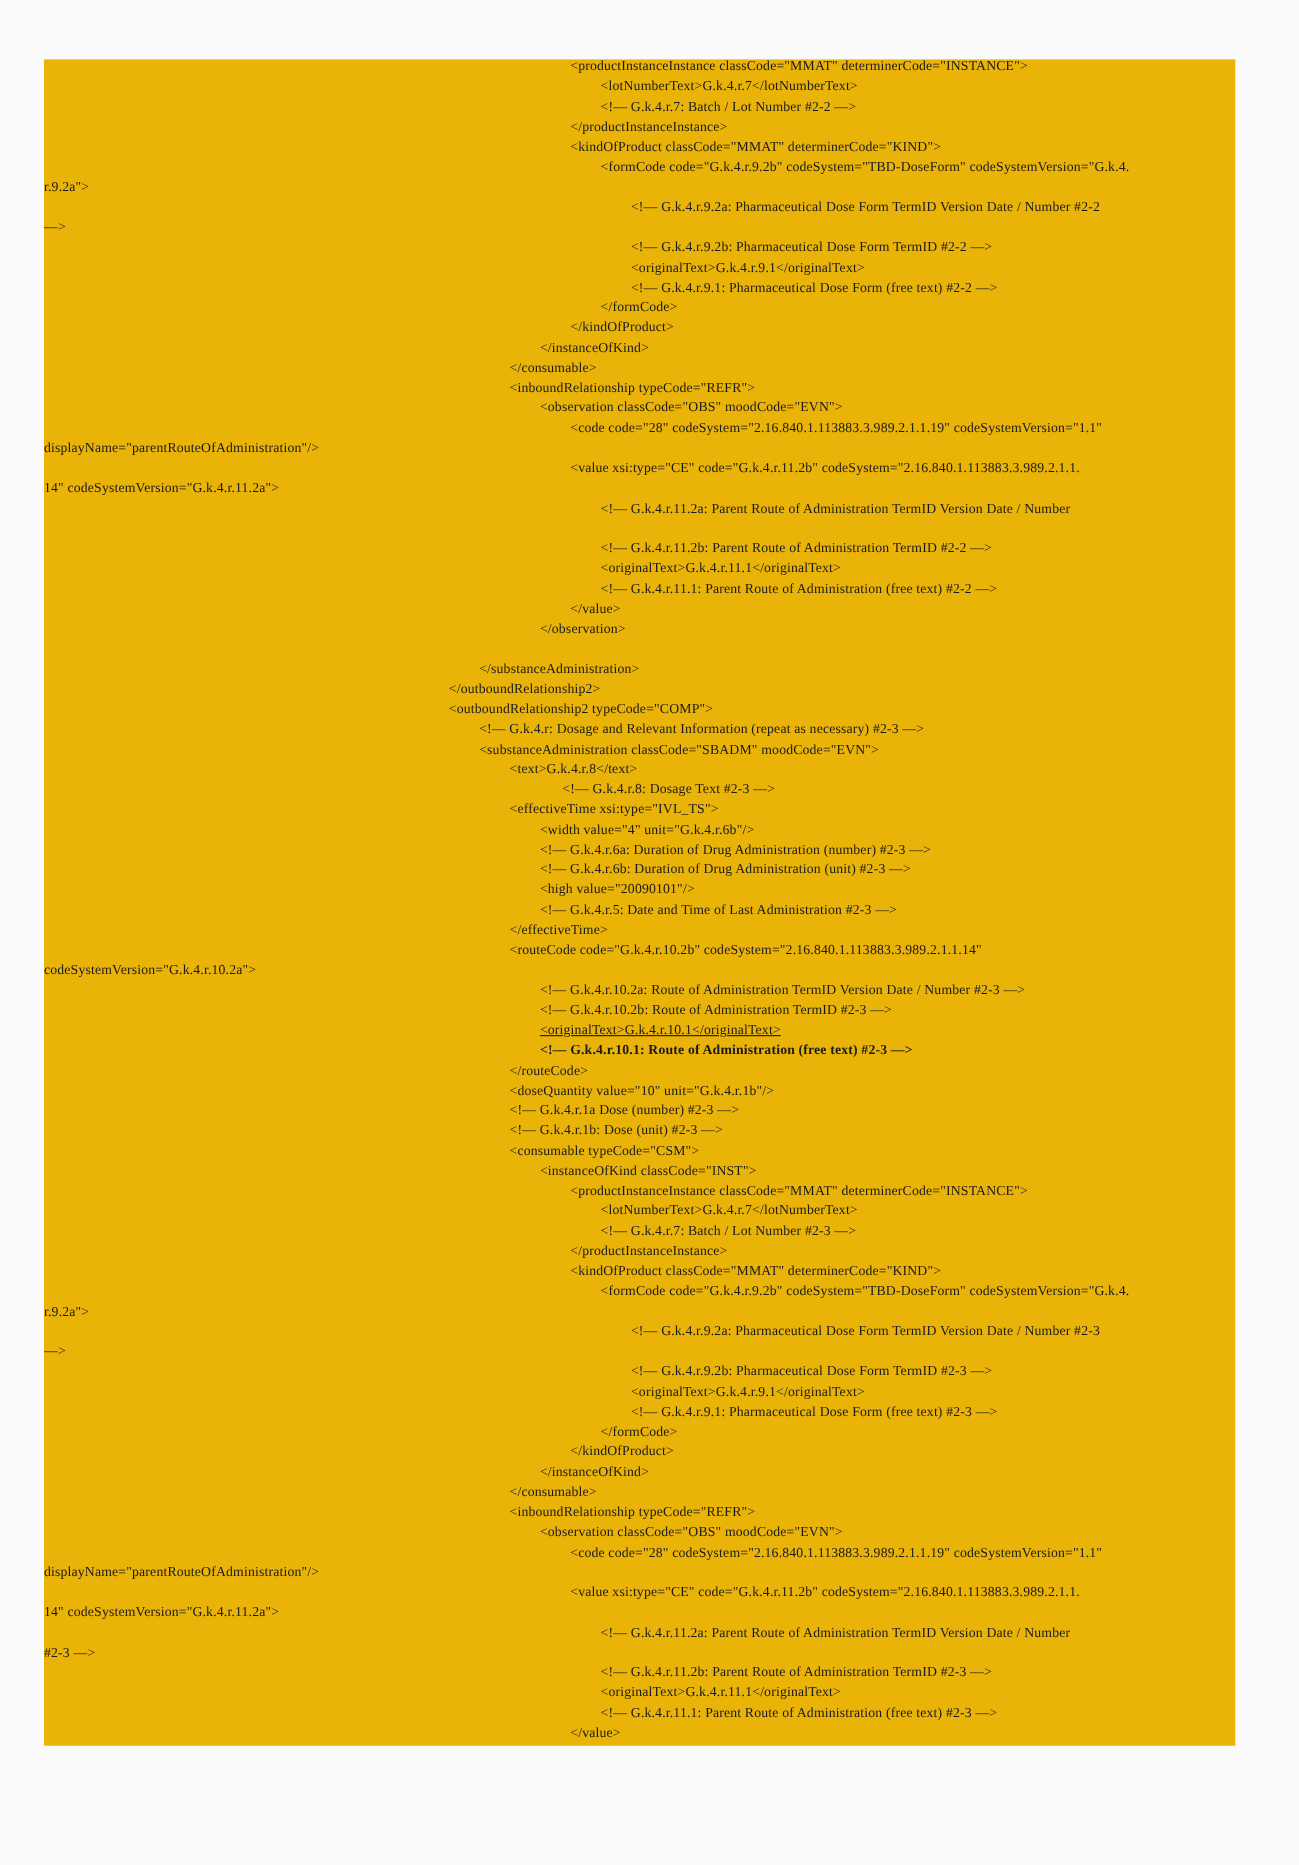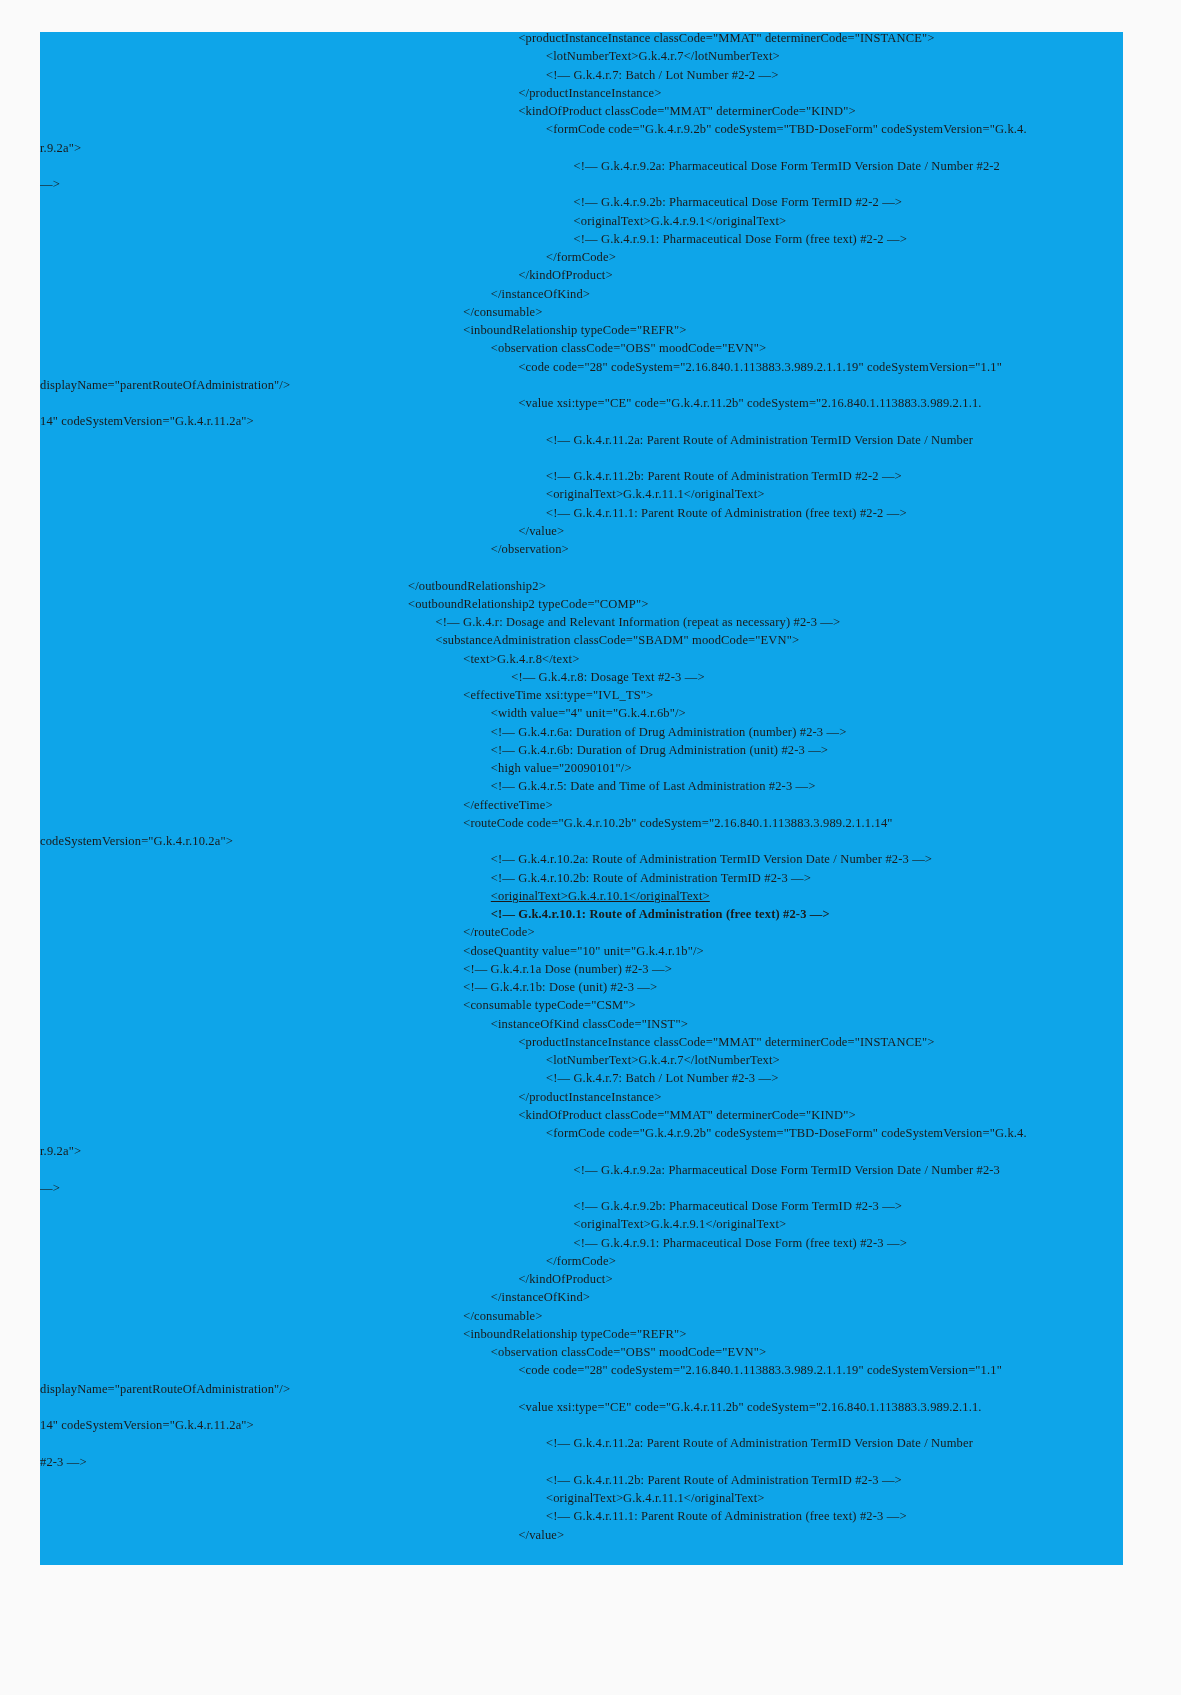--- a/index.html
+++ b/index.html
@@ -9,24 +9,24 @@
     }
     body {
       width: 1181px;
       height: 1695px;
       position: relative;
       overflow: hidden;
     }
     .page {
       position: absolute;
       left: 40px;
-      top: 32px;
+      top: 54px;
       width: 1083px;
       height: 1533px;
-      background: #0ea5e9;
+      background: #eab308;
       overflow: hidden;
     }
     .code {
       position: absolute;
       left: 0;
       top: 0;
       width: 1083px;
       margin: 0;
       padding: 0;
       list-style: none;
@@ -76,20 +76,21 @@
       <li class="ln"><span style="left: 478.4px;">&lt;value xsi:type="CE" code="G.k.4.r.11.2b" codeSystem="2.16.840.1.113883.3.989.2.1.1.</span></li>
       <li class="ln"><span style="left: 0px;">14" codeSystemVersion="G.k.4.r.11.2a"&gt;</span></li>
       <li class="ln"><span style="left: 506px;">&lt;!— G.k.4.r.11.2a: Parent Route of Administration TermID Version Date / Number</span></li>
       <li class="ln"><span style="left: 0px; margin-top: 29px;">#2-2 —&gt;</span></li>
       <li class="ln"><span style="left: 506px;">&lt;!— G.k.4.r.11.2b: Parent Route of Administration TermID #2-2 —&gt;</span></li>
       <li class="ln"><span style="left: 506px;">&lt;originalText&gt;G.k.4.r.11.1&lt;/originalText&gt;</span></li>
       <li class="ln"><span style="left: 506px;">&lt;!— G.k.4.r.11.1: Parent Route of Administration (free text) #2-2 —&gt;</span></li>
       <li class="ln"><span style="left: 478.4px;">&lt;/value&gt;</span></li>
       <li class="ln"><span style="left: 450.8px;">&lt;/observation&gt;</span></li>
       <li class="ln"><span style="left: 423.2px; margin-top: 28px;">&lt;/inboundRelationship&gt;</span></li>
+      <li class="ln"><span style="left: 395.6px;">&lt;/substanceAdministration&gt;</span></li>
       <li class="ln"><span style="left: 368px;">&lt;/outboundRelationship2&gt;</span></li>
       <li class="ln"><span style="left: 368px;">&lt;outboundRelationship2 typeCode="COMP"&gt;</span></li>
       <li class="ln"><span style="left: 395.6px;">&lt;!— G.k.4.r: Dosage and Relevant Information (repeat as necessary) #2-3 —&gt;</span></li>
       <li class="ln"><span style="left: 395.6px;">&lt;substanceAdministration classCode="SBADM" moodCode="EVN"&gt;</span></li>
       <li class="ln"><span style="left: 423.2px;">&lt;text&gt;G.k.4.r.8&lt;/text&gt;</span></li>
       <li class="ln"><span style="left: 423.2px; margin-left: 48px;">&lt;!— G.k.4.r.8: Dosage Text #2-3 —&gt;</span></li>
       <li class="ln"><span style="left: 423.2px;">&lt;effectiveTime xsi:type="IVL_TS"&gt;</span></li>
       <li class="ln"><span style="left: 450.8px;">&lt;width value="4" unit="G.k.4.r.6b"/&gt;</span></li>
       <li class="ln"><span style="left: 450.8px;">&lt;!— G.k.4.r.6a: Duration of Drug Administration (number) #2-3 —&gt;</span></li>
       <li class="ln"><span style="left: 450.8px;">&lt;!— G.k.4.r.6b: Duration of Drug Administration (unit) #2-3 —&gt;</span></li>

